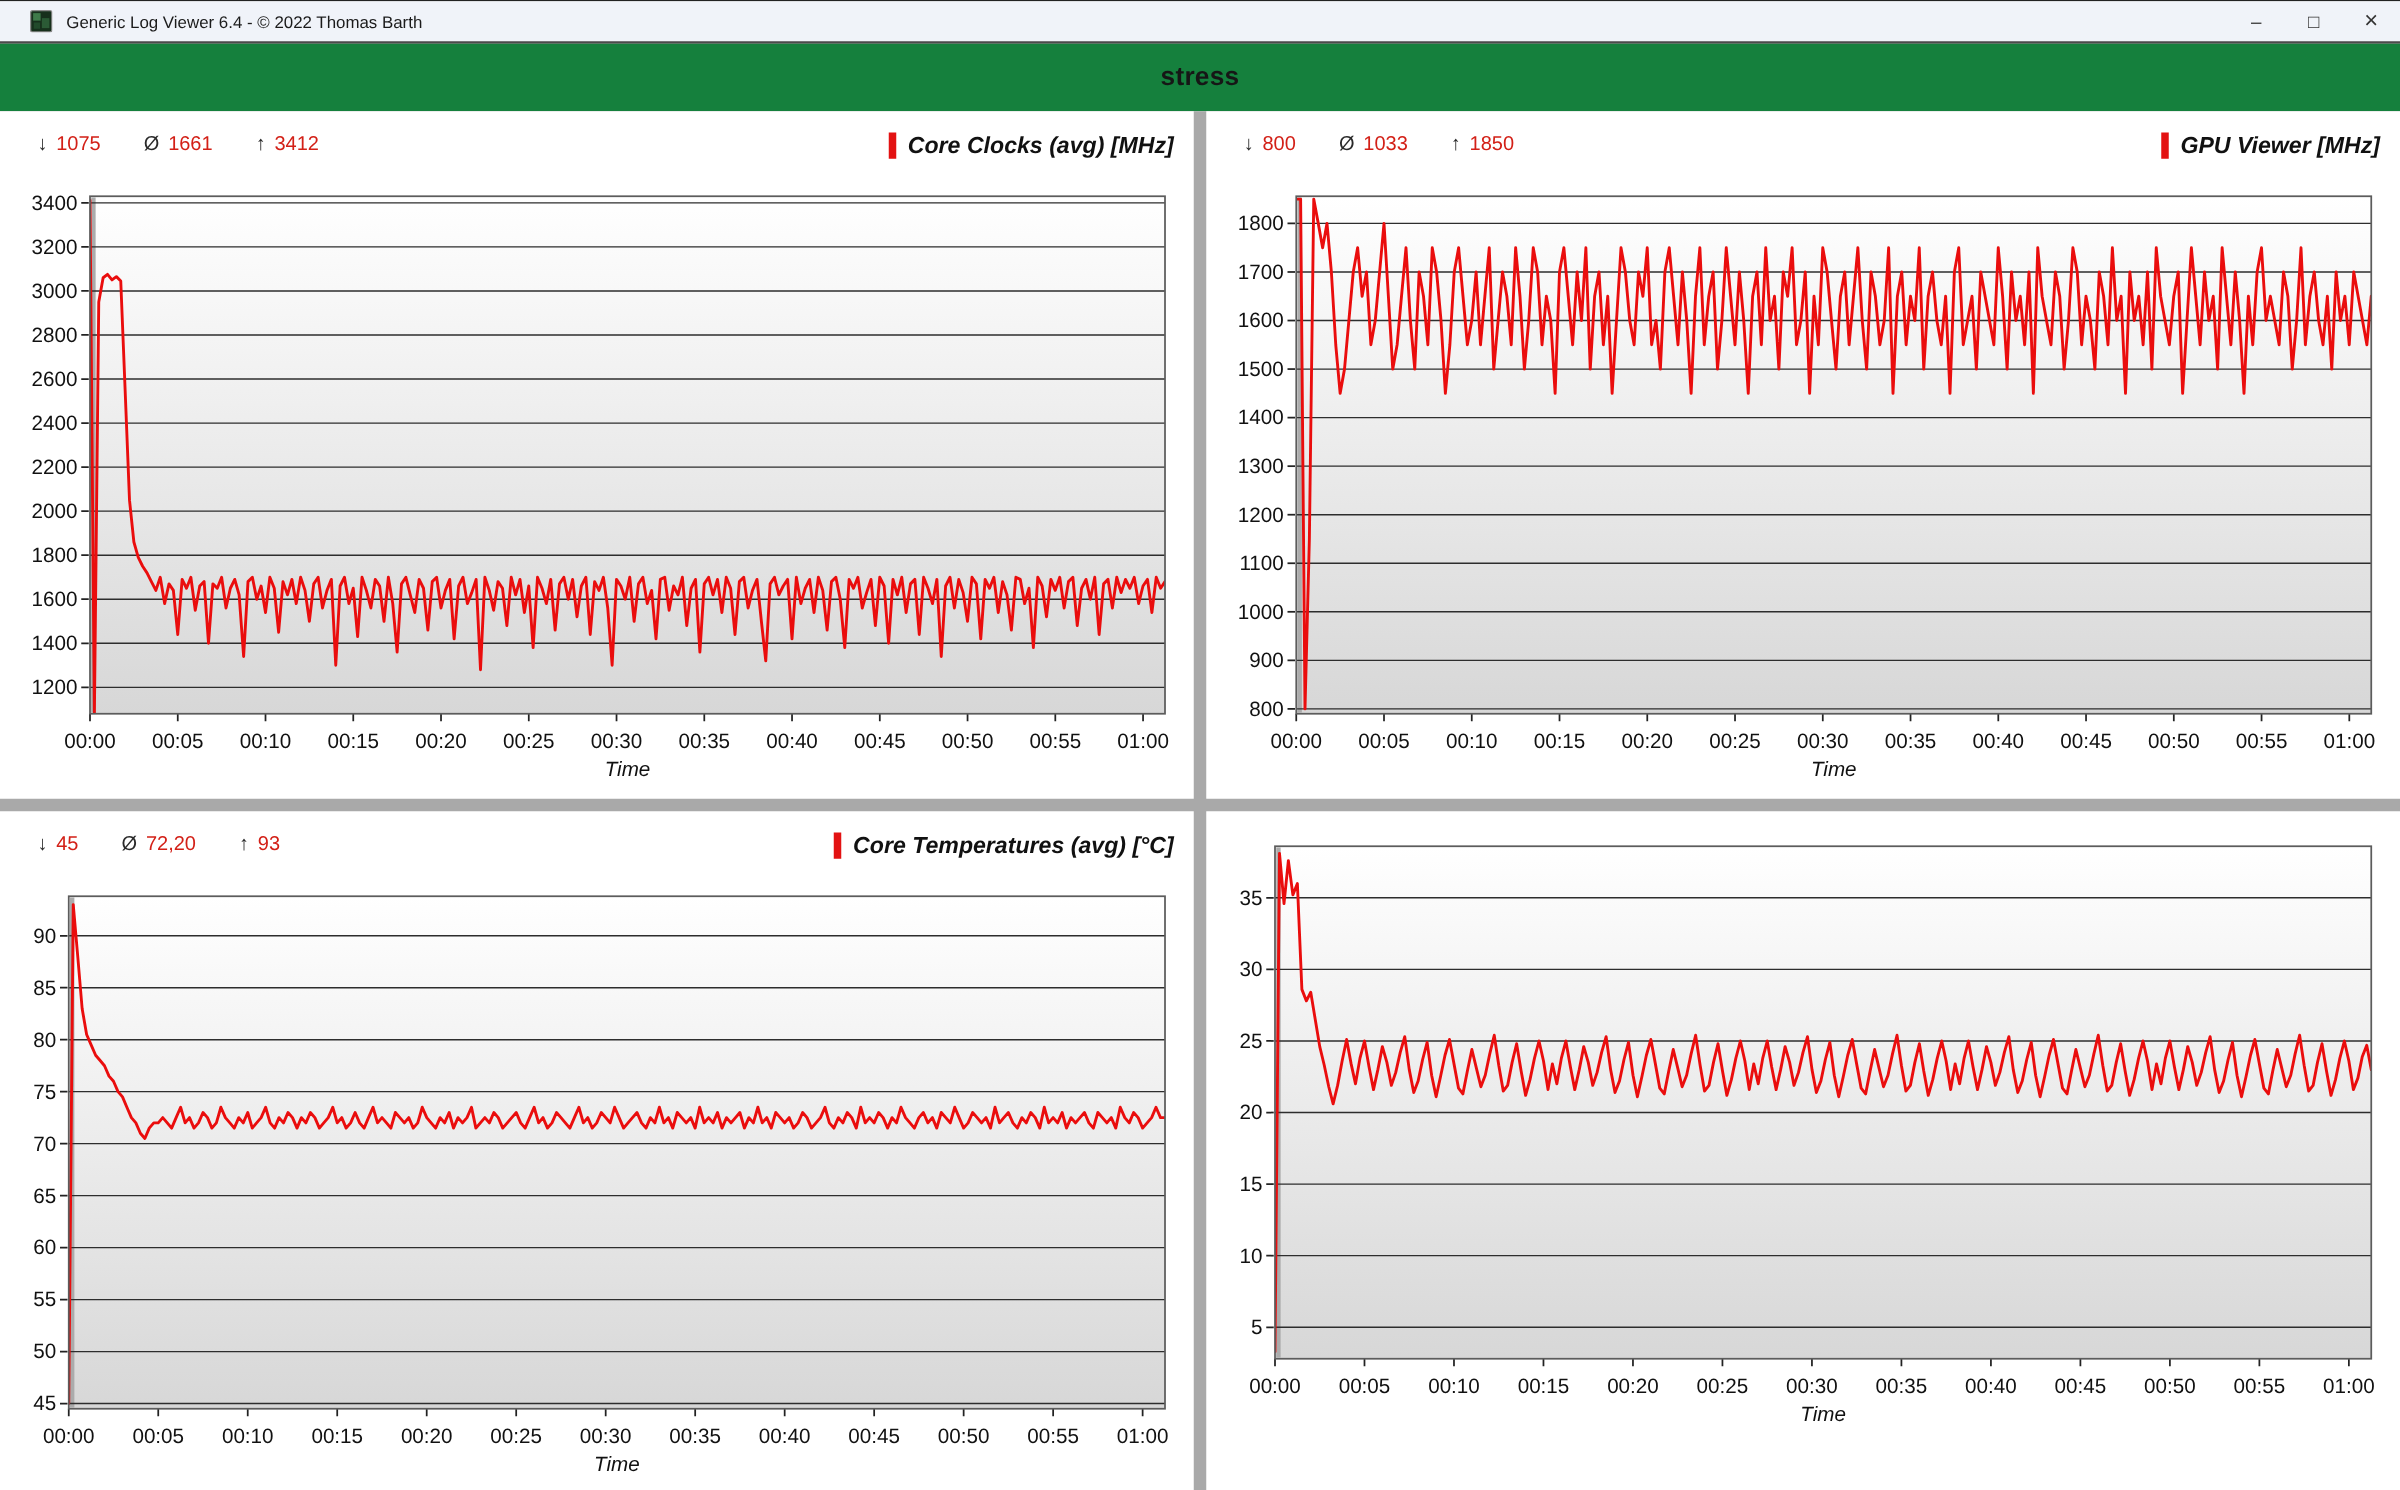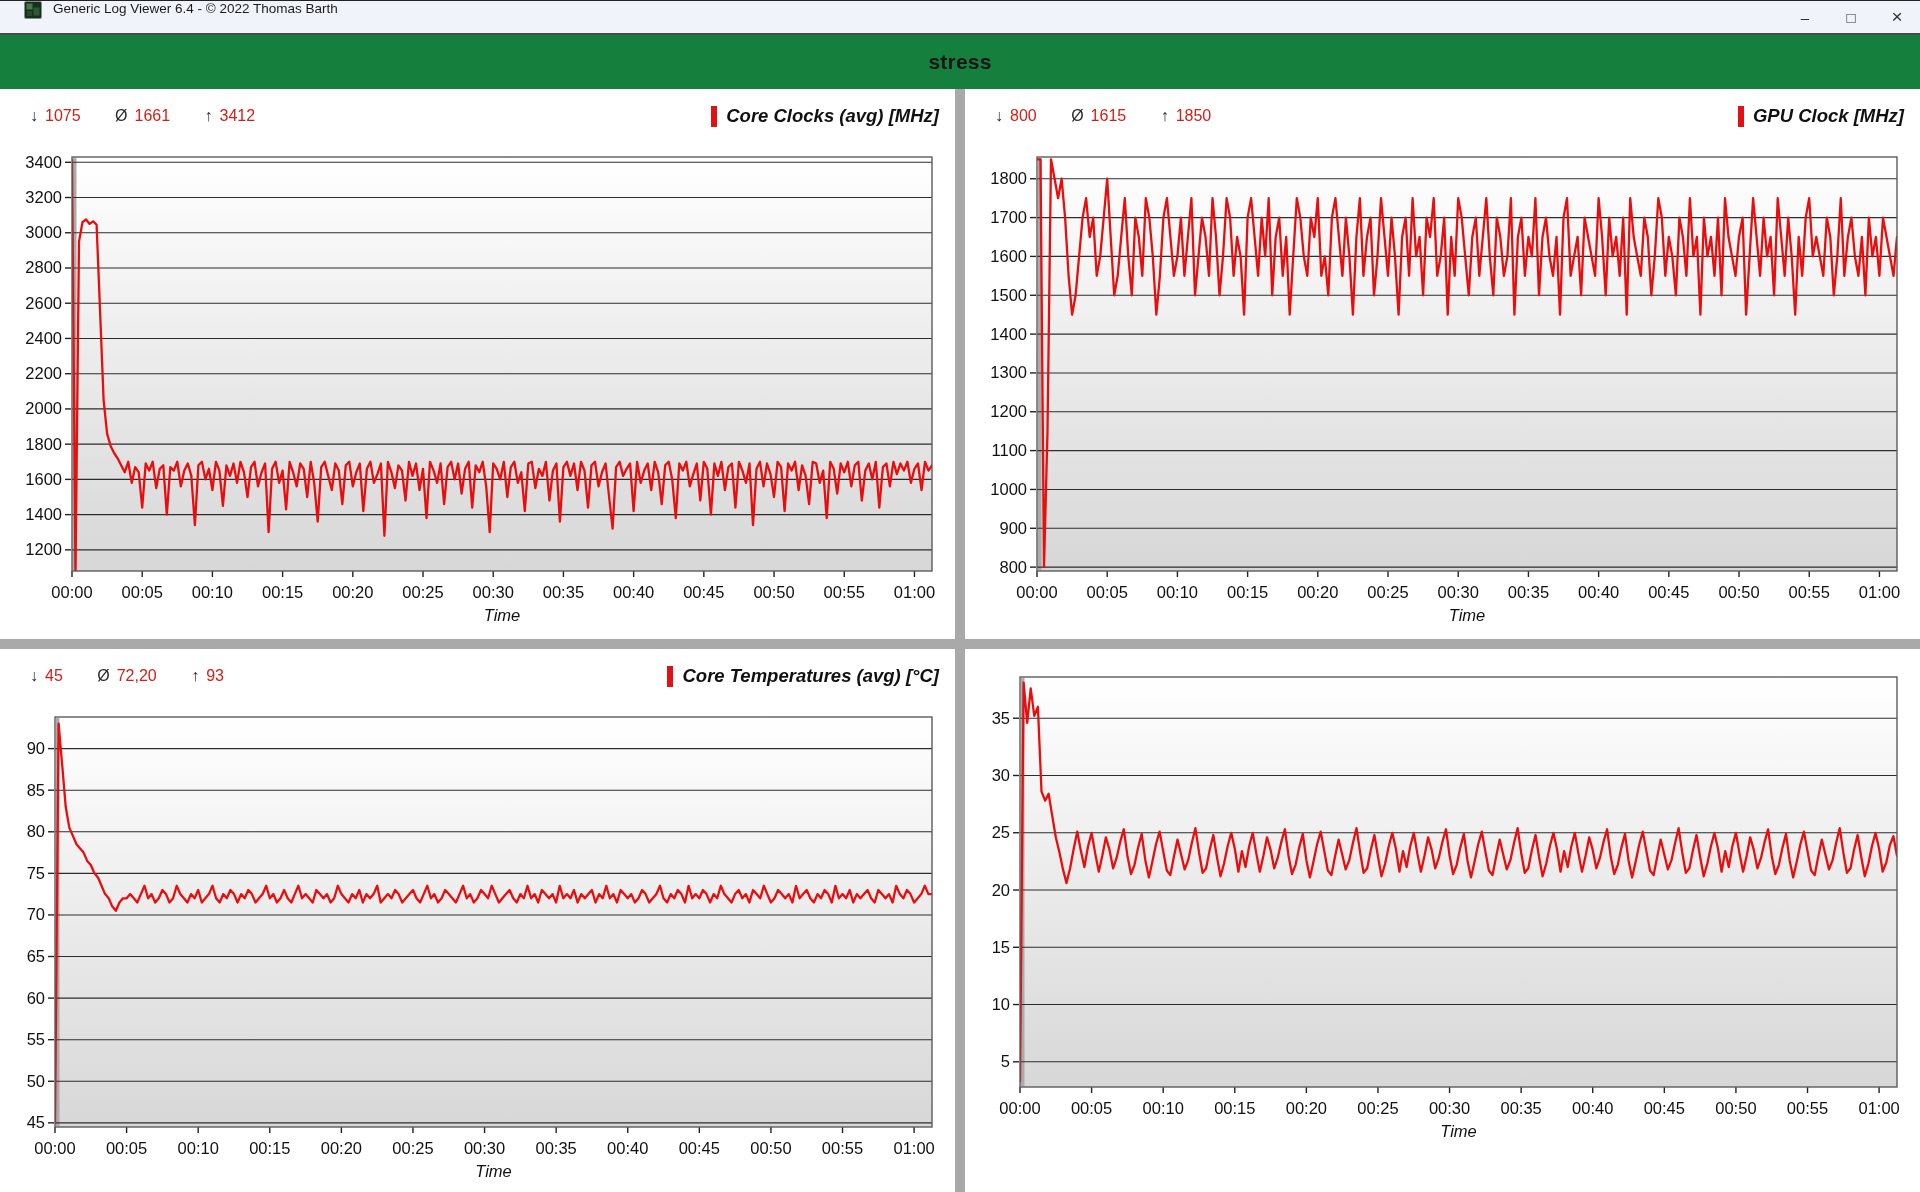--- a/index.html
+++ b/index.html
@@ -1,19 +1,19 @@
 <!DOCTYPE html>
 <html><head>
 <meta charset="utf-8">
 <style>
   html,body{margin:0;padding:0;background:#fff;font-family:"Liberation Sans",sans-serif;
     -webkit-font-smoothing:antialiased;}
   body{width:1920px;height:1192px;overflow:hidden;position:relative;border-top:1px solid #222;box-sizing:border-box;}
   
-  .titlebar{height:32px;background:#f0f3f9;display:flex;align-items:flex-start;
+  .titlebar{height:32px;background:#f0f3f9;display:flex;align-items:center;
     border-bottom:2px solid #4a4a4a;}
   .app-icon{width:18px;height:18px;margin-left:24px;margin-right:11px;flex:0 0 auto;}
   .win-title{font-size:13.5px;color:#1b1b1b;}
   .win-btns{margin-left:auto;display:flex;height:100%;}
   .win-btn{width:46px;height:100%;display:flex;align-items:center;justify-content:center;
     font-size:15px;color:#333;cursor:default;background:transparent;border:0;font-family:inherit;}
   .win-btn.close{font-size:19px;}
   
   .header{height:54px;display:flex;align-items:center;justify-content:center;background:#15803d;}
   .header .h-title{font-size:21px;font-weight:bold;color:#161616;letter-spacing:.2px;}
@@ -145,26 +145,26 @@
         <text x="492" y="476" text-anchor="middle" font-size="16.5" font-style="italic" fill="#111">Time</text>
         <polyline points="62.0,15.2 65.5,426.9 69.0,96.6 72.5,77.2 76.0,74.5 79.6,78.9 83.1,76.3 86.6,79.8 90.1,167.0 93.6,255.1 97.1,288.6 100.6,300.9 104.1,308.0 107.6,313.3 111.1,320.3 114.7,327.3 118.2,316.8 121.7,337.9 125.2,322.1 128.7,327.3 132.2,362.6 135.7,318.5 139.2,325.6 142.7,316.8 146.2,343.2 149.8,323.8 153.3,320.3 156.8,369.6 160.3,322.1 163.8,325.6 167.3,316.8 170.8,341.4 174.3,325.6 177.8,318.5 181.3,330.9 184.9,380.2 188.4,320.3 191.9,316.8 195.4,334.4 198.9,323.8 202.4,345.0 205.9,316.8 209.4,325.6 212.9,360.8 216.4,320.3 220.0,330.9 223.5,318.5 227.0,337.9 230.5,316.8 234.0,327.3 237.5,352.0 241.0,322.1 244.5,316.8 248.0,341.4 251.6,327.3 255.1,318.5 258.6,387.2 262.1,323.8 265.6,316.8 269.1,337.9 272.6,325.6 276.1,364.3 279.6,316.8 283.1,327.3 286.7,341.4 290.2,318.5 293.7,323.8 297.2,352.0 300.7,316.8 304.2,337.9 307.7,376.7 311.2,322.1 314.7,316.8 318.2,330.9 321.8,345.0 325.3,318.5 328.8,325.6 332.3,359.1 335.8,320.3 339.3,316.8 342.8,341.4 346.3,327.3 349.8,318.5 353.3,366.1 356.9,323.8 360.4,316.8 363.9,337.9 367.4,329.1 370.9,318.5 374.4,390.8 377.9,316.8 381.4,327.3 384.9,343.2 388.4,320.3 392.0,325.6 395.5,355.5 399.0,316.8 402.5,330.9 406.0,318.5 409.5,345.0 413.0,323.8 416.5,373.1 420.0,316.8 423.6,325.6 427.1,337.9 430.6,318.5 434.1,359.1 437.6,322.1 441.1,316.8 444.6,334.4 448.1,318.5 451.6,348.5 455.1,323.8 458.7,316.8 462.2,362.6 465.7,320.3 469.2,327.3 472.7,316.8 476.2,341.4 479.7,387.2 483.2,318.5 486.7,323.8 490.2,334.4 493.8,316.8 497.3,352.0 500.8,322.1 504.3,316.8 507.8,337.9 511.3,327.3 514.8,366.1 518.3,318.5 521.8,316.8 525.3,343.2 528.9,323.8 532.4,330.9 535.9,316.8 539.4,355.5 542.9,325.6 546.4,318.5 549.9,376.7 553.4,322.1 556.9,316.8 560.4,330.9 564.0,318.5 567.5,345.0 571.0,316.8 574.5,325.6 578.0,362.6 581.5,320.3 585.0,316.8 588.5,341.4 592.0,327.3 595.6,318.5 599.1,352.0 602.6,383.7 606.1,322.1 609.6,316.8 613.1,330.9 616.6,323.8 620.1,318.5 623.6,366.1 627.1,316.8 630.7,337.9 634.2,325.6 637.7,318.5 641.2,345.0 644.7,316.8 648.2,327.3 651.7,359.1 655.2,320.3 658.7,316.8 662.2,334.4 665.8,373.1 669.3,318.5 672.8,325.6 676.3,316.8 679.8,341.4 683.3,329.1 686.8,318.5 690.3,355.5 693.8,316.8 697.3,323.8 700.9,369.6 704.4,318.5 707.9,330.9 711.4,316.8 714.9,345.0 718.4,322.1 721.9,318.5 725.4,362.6 728.9,316.8 732.4,325.6 736.0,337.9 739.5,318.5 743.0,380.2 746.5,323.8 750.0,316.8 753.5,341.4 757.0,318.5 760.5,329.1 764.0,352.0 767.6,316.8 771.1,322.1 774.6,366.1 778.1,318.5 781.6,325.6 785.1,316.8 788.6,345.0 792.1,320.3 795.6,330.9 799.1,359.1 802.7,316.8 806.2,318.5 809.7,337.9 813.2,325.6 816.7,373.1 820.2,316.8 823.7,323.8 827.2,348.5 830.7,318.5 834.2,327.3 837.8,316.8 841.3,341.4 844.8,320.3 848.3,316.8 851.8,355.5 855.3,325.6 858.8,318.5 862.3,334.4 865.8,316.8 869.3,362.6 872.9,322.1 876.4,318.5 879.9,341.4 883.4,316.8 886.9,329.1 890.4,318.5 893.9,325.6 897.4,316.8 900.9,337.9 904.4,323.8 908.0,318.5 911.5,345.0 915.0,316.8 918.5,325.6 922.0,320.3" fill="none" stroke="#ea0d0d" stroke-width="2.3" stroke-linejoin="round" stroke-linecap="round" clip-path="url(#clip0)"></polyline>
         <rect x="62" y="12" width="860" height="414" fill="none" stroke="#5c5c5c" stroke-width="1.4"></rect>
       </svg>
   </section>
 
   <section class="quad">
     <div class="panel-head">
       <div class="stats">
         <span class="stat"><span class="sg">↓</span><span class="sv">800</span></span>
-        <span class="stat"><span class="sg">Ø</span><span class="sv">1615</span></span>
+        <span class="stat"><span class="sg">Ø</span><span class="sv">1033</span></span>
         <span class="stat"><span class="sg">↑</span><span class="sv">1850</span></span>
       </div>
       <div class="ctitle">
         <span class="cbar" style="background: rgb(227, 18, 18);"></span>
-        <span>GPU Clock [MHz]</span>
+        <span>GPU Viewer [MHz]</span>
       </div>
     </div>
     <svg id="chart-1" class="chart" width="936" height="484" viewBox="0 0 936 484">
         <defs>
           <linearGradient id="grad1" x1="0" y1="0" x2="0" y2="1">
             <stop offset="0%" stop-color="#ffffff"></stop>
             <stop offset="100%" stop-color="#d7d7d7"></stop>
           </linearGradient>
           <clipPath id="clip1">
             <rect x="62" y="12" width="860" height="414"></rect>

